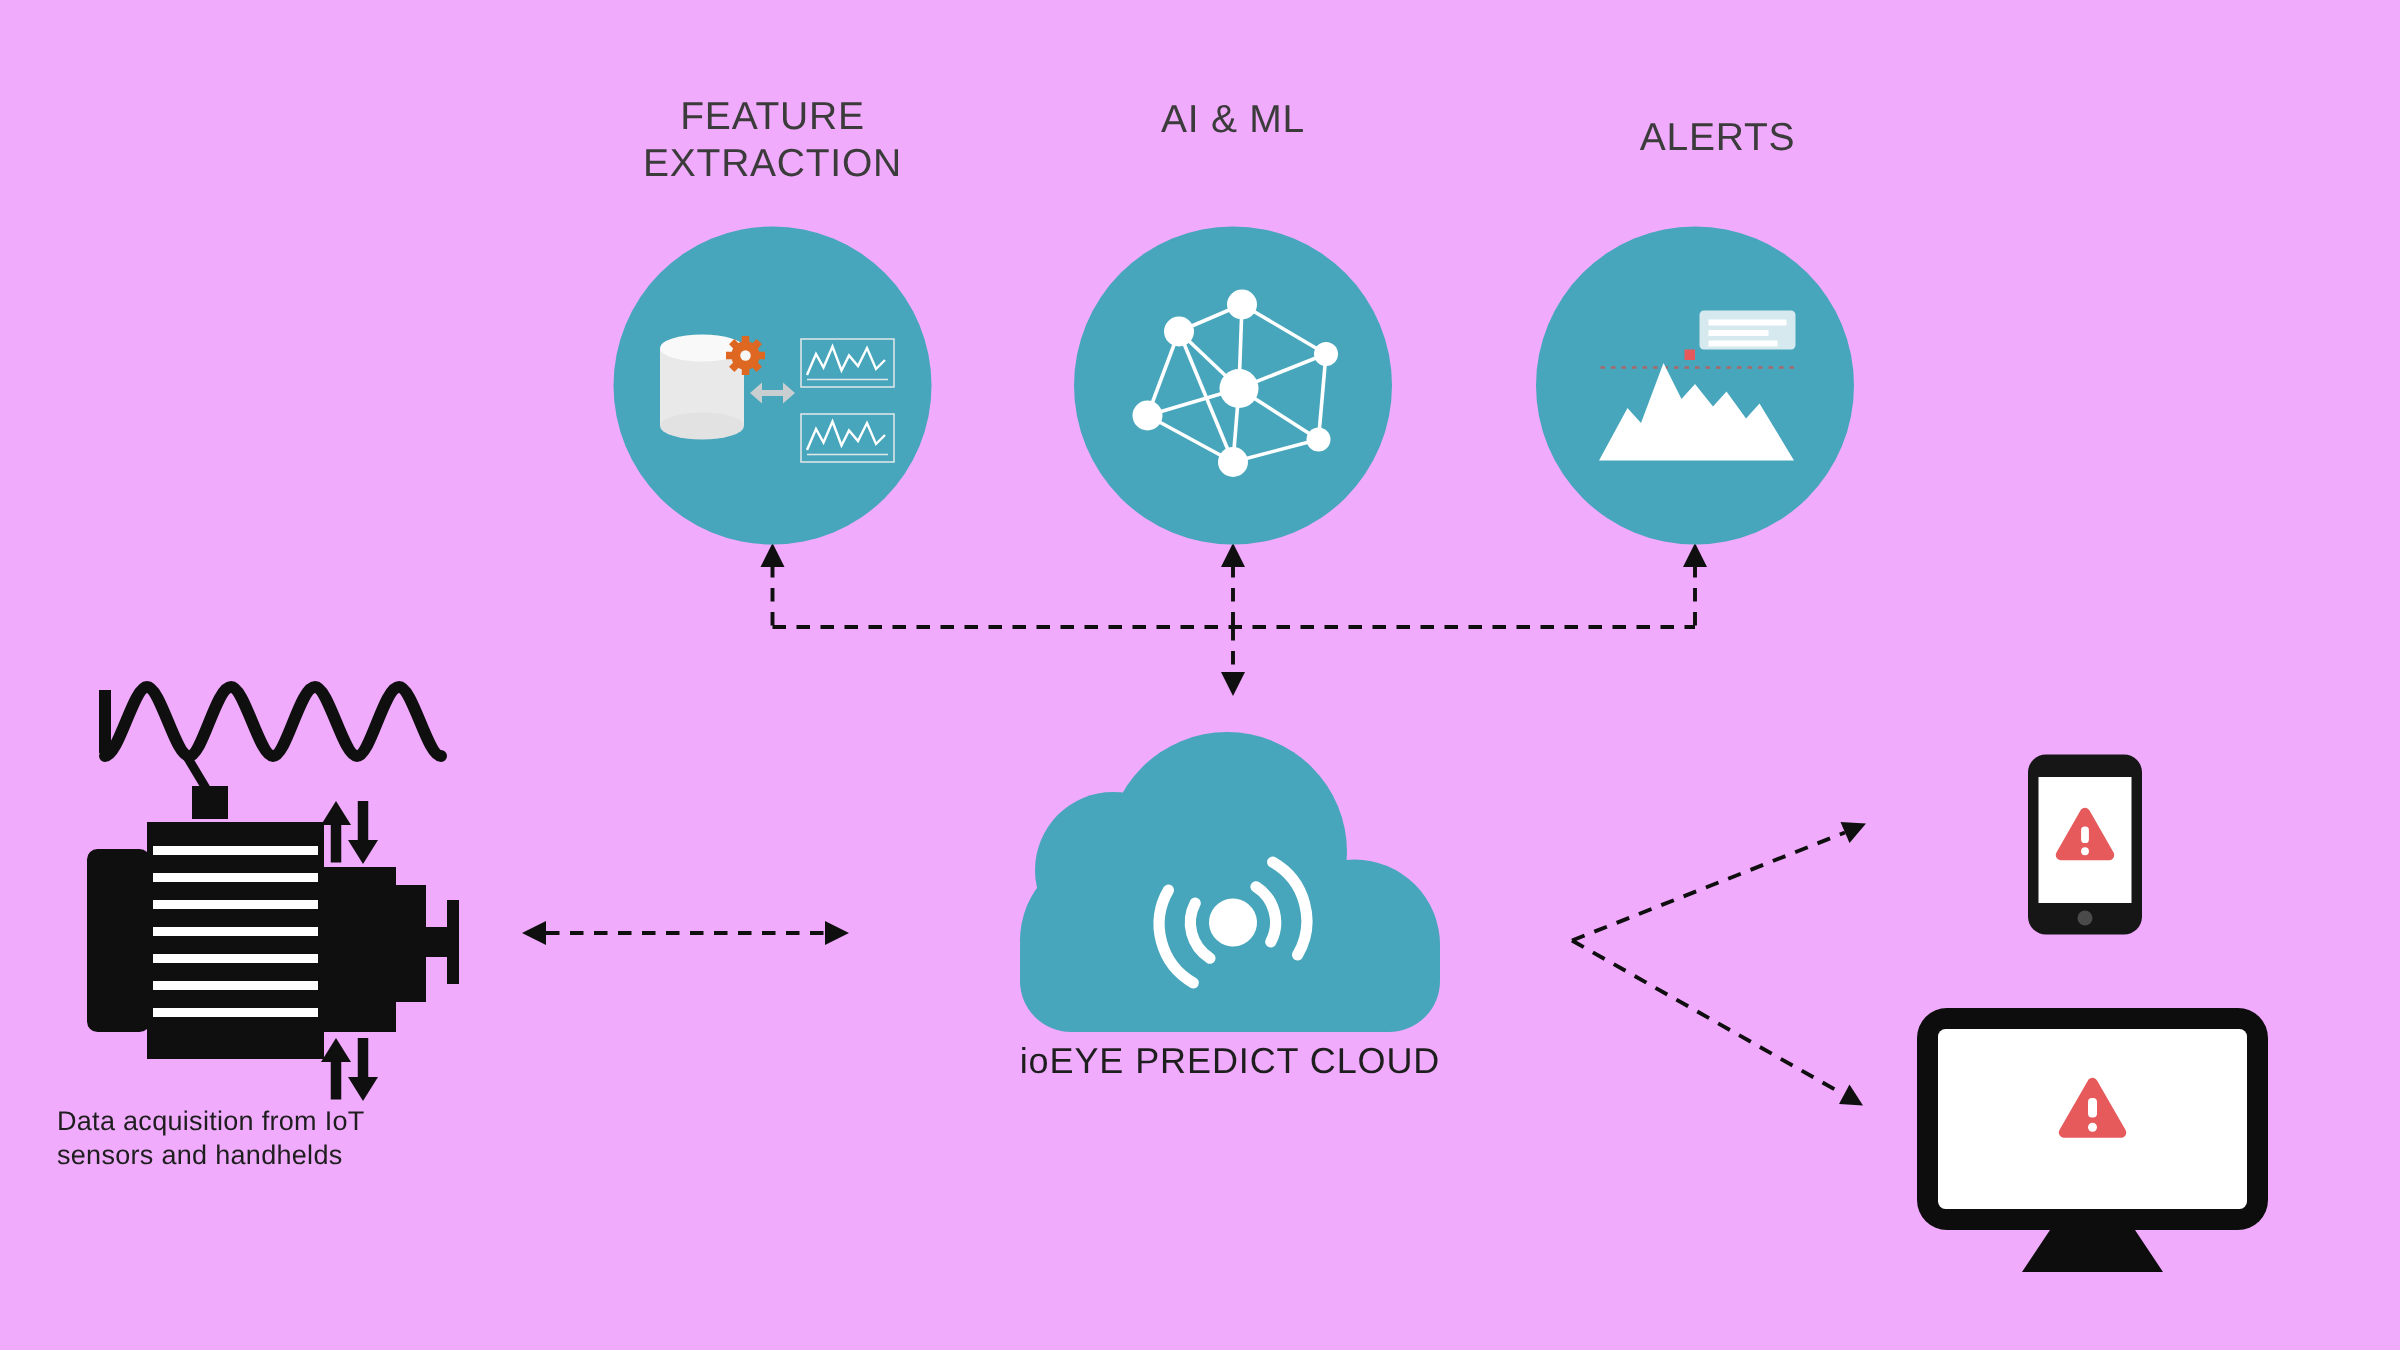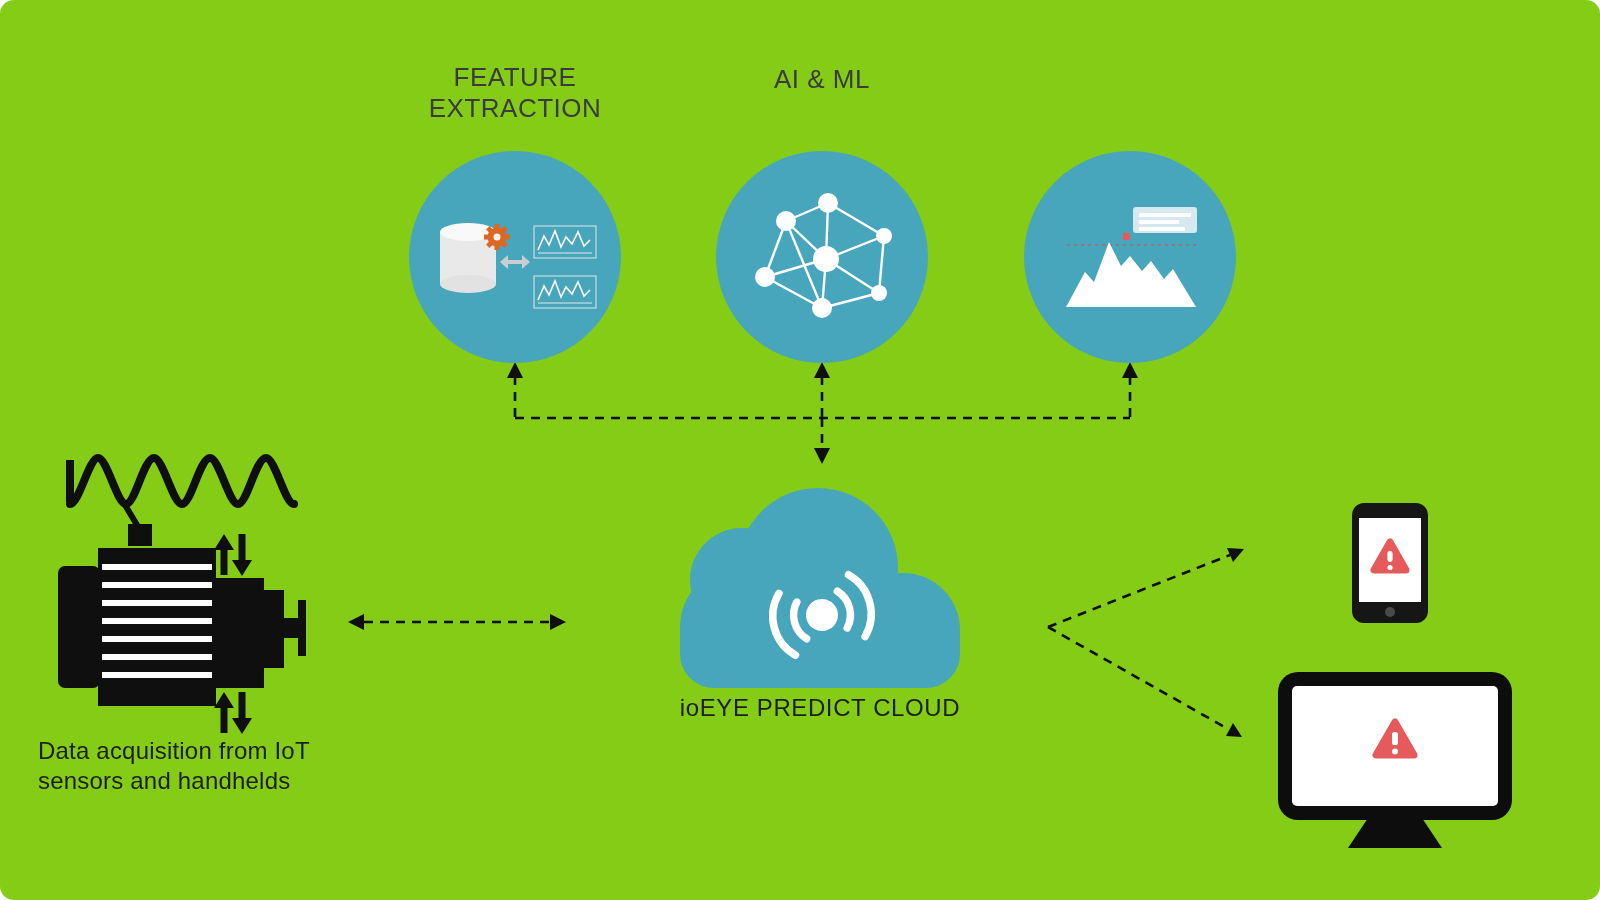--- a/index.html
+++ b/index.html
@@ -1,35 +1,34 @@
 <!DOCTYPE html>
 <html style="--teal: #47A6BC; --red: #E65A5C; --orange: #DE6722; --ink: #0F0F0F; --heading: #3B3B3B; --text: #1E1E1E; --chart_gray: #C9CED0;"><head>
 <meta charset="utf-8">
 <style>
   html, body { margin: 0; padding: 0; background: #ffffff; }
   .stage {
     position: relative;
     width: 1600px;
     height: 900px;
-    background: #84cc16;
+    background: #f0abfc;
     font-family: "Liberation Sans", sans-serif;
     overflow: hidden;
-    border-radius: 14px;
   }
   .stage svg { position: absolute; left: 0; top: 0; }
   .lbl {
     position: absolute;
     text-align: center;
     letter-spacing: 0.5px;
     line-height: 1.2;
     color: var(--heading);
   }
   .lbl.heading { font-size: 26px; font-weight: 400; }
   .lbl.cloud-lbl { font-size: 24px; color: var(--text); letter-spacing: 0.6px; }
-  .lbl.acq { font-size: 24px; color: var(--text); text-align: left; letter-spacing: 0.2px; line-height: 1.25; }
+  .lbl.acq { font-size: 18px; color: var(--text); text-align: left; letter-spacing: 0.2px; line-height: 1.25; }
   .teal { fill: var(--teal); }
   .redfill { fill: var(--red); }
   .warn { fill: var(--red); stroke: var(--red); stroke-width: 7; stroke-linejoin: round; }
   .orange { fill: var(--orange); }
   .ink { fill: var(--ink); }
   .dash { stroke: var(--ink); stroke-width: 2.6; stroke-dasharray: 9 7; fill: none; }
   .ahead { fill: var(--ink); stroke: none; }
   .net-edge { stroke: #ffffff; stroke-width: 2.4; }
   .net-node { fill: #ffffff; }
   .wifi { stroke: #ffffff; stroke-width: 7.5; fill: none; stroke-linecap: round; }
@@ -233,20 +232,23 @@
 
   <div class="lbl heading" style="left:315px; top:62px; width:400px;">
     <span>FEATURE</span><br>
     <span>EXTRACTION</span>
   </div>
 
   <div class="lbl heading" style="left:622px; top:64px; width:400px;">
     <span>AI &amp; ML</span>
   </div>
 
+  <div class="lbl heading" style="left:945px; top:76px; width:400px;">
+    <span>ALERTS</span>
+  </div>
 
   <div class="lbl cloud-lbl" style="left:620px; top:694px; width:400px;">
     <span>ioEYE PREDICT CLOUD</span>
   </div>
 
   <div class="lbl acq" style="left:38px; top:736px; width:430px;">
     <span>Data acquisition from IoT</span><br>
     <span>sensors and handhelds</span>
   </div>
 

